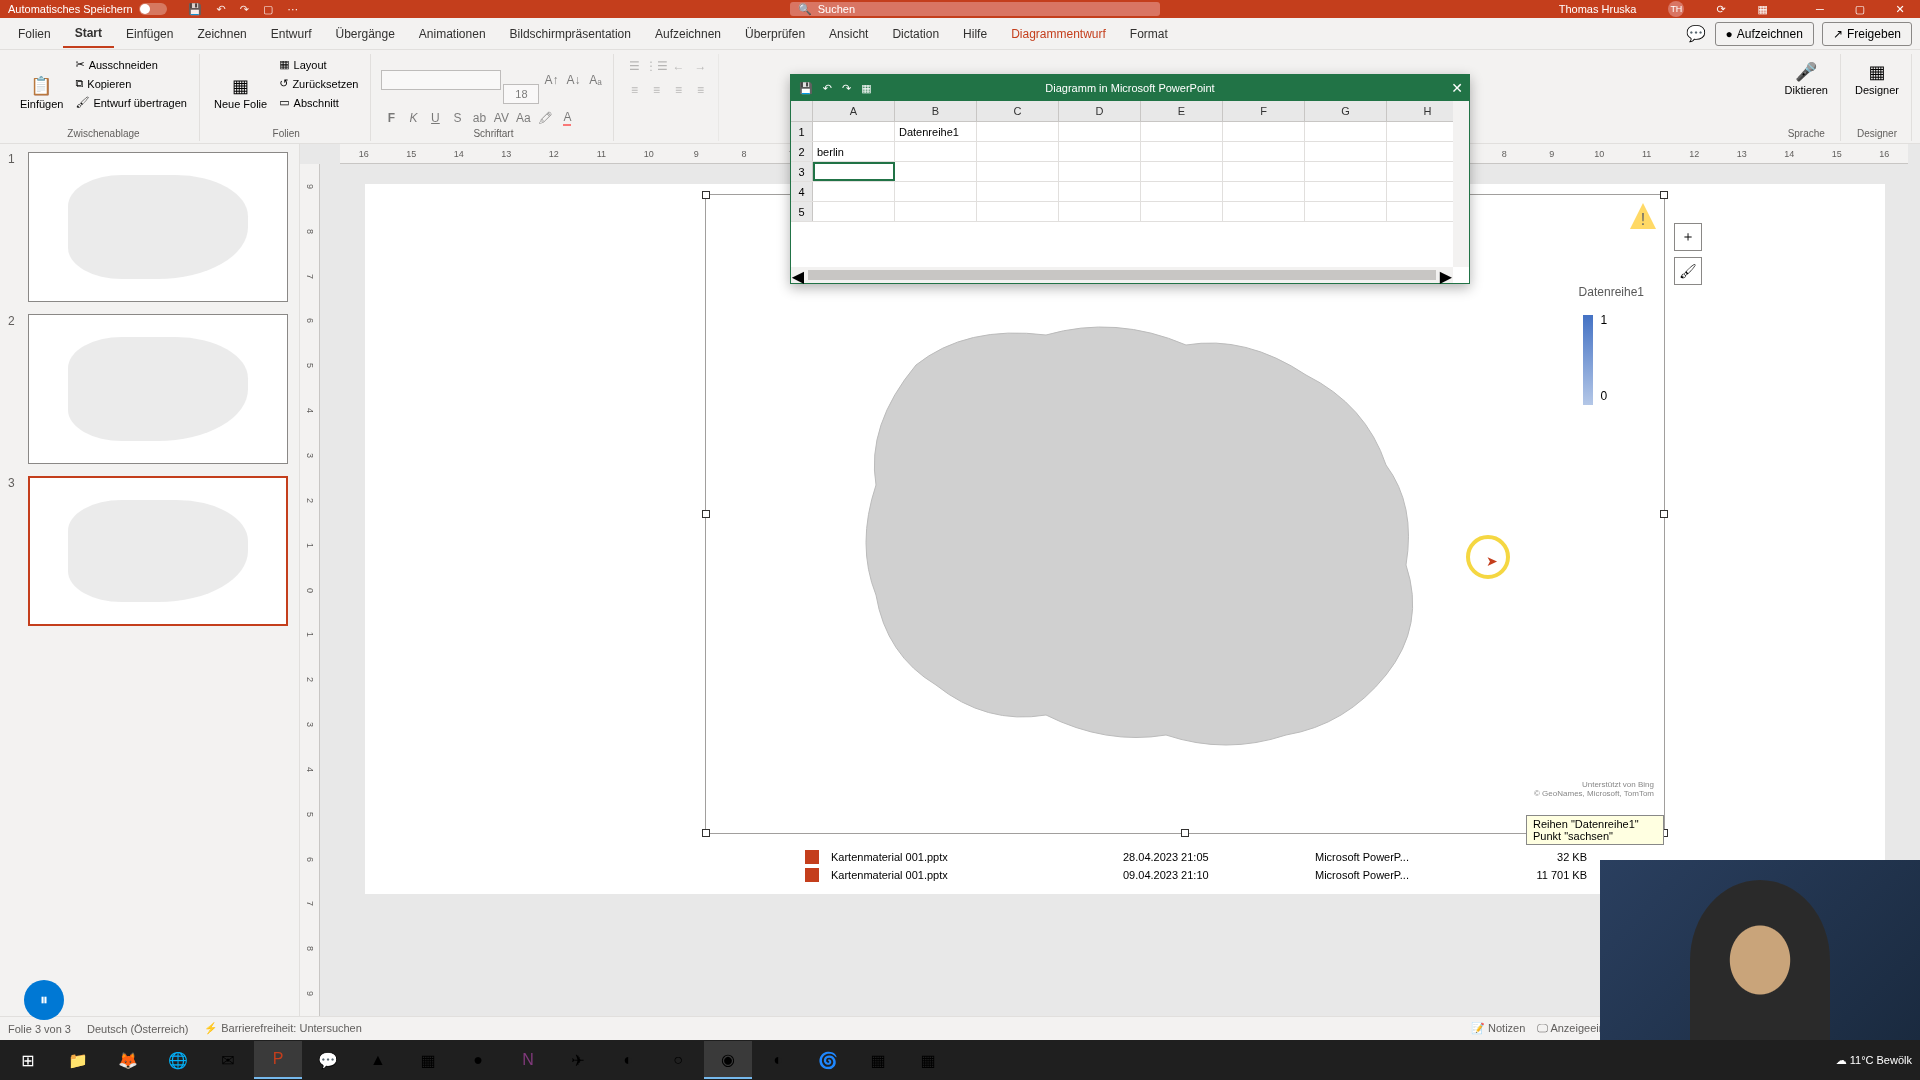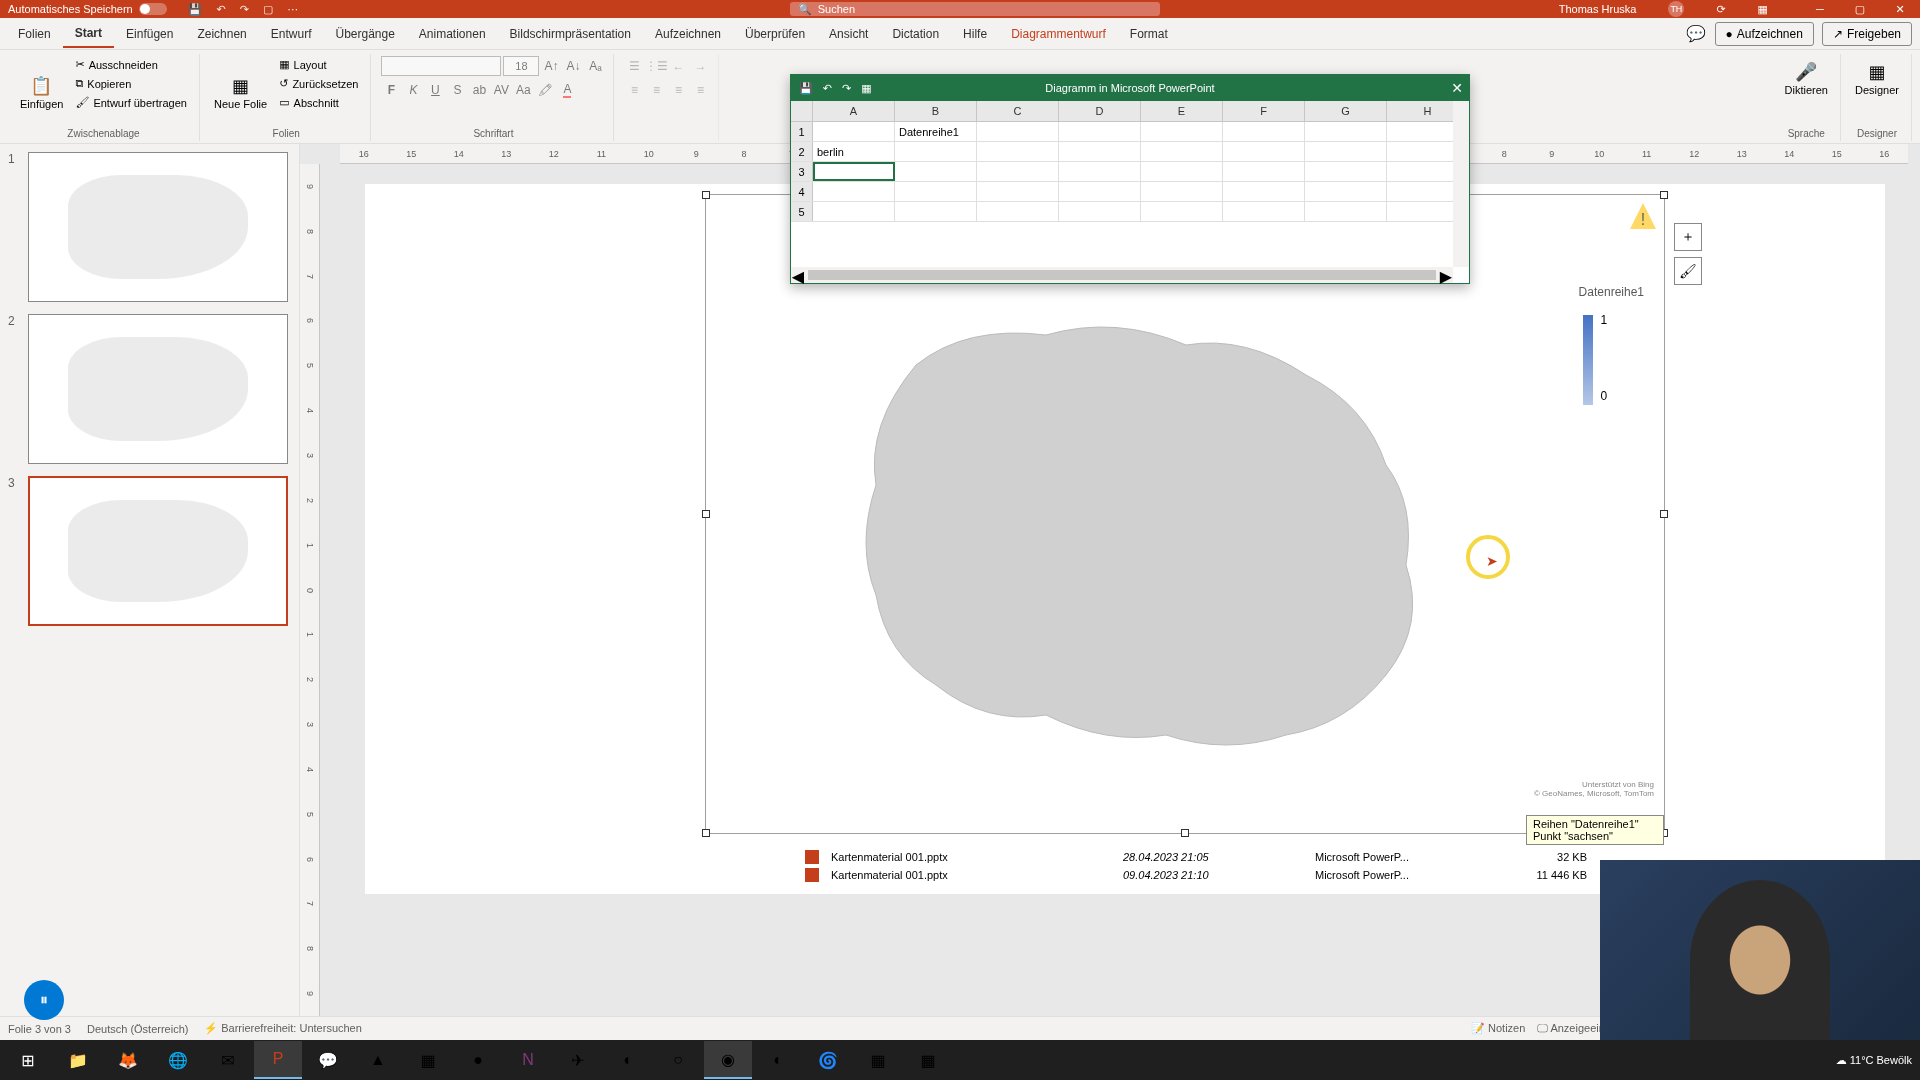--- a/index.html
+++ b/index.html
@@ -33,21 +33,21 @@
 .ribbon-group { border-right: 1px solid #e1dfdd; padding: 2px 8px; display: flex; flex-direction: column; justify-content: space-between; }
 .ribbon-group-label { font-size: 10px; color: #605e5c; text-align: center; margin-top: auto; }
 .ribbon-group-content { display: flex; gap: 4px; flex: 1; }
 .rg-btn { display: flex; flex-direction: column; align-items: center; justify-content: center; padding: 4px; font-size: 11px; cursor: pointer; min-width: 36px; }
 .rg-btn-icon { width: 24px; height: 24px; display: flex; align-items: center; justify-content: center; font-size: 18px; }
 .rg-small { display: flex; flex-direction: column; gap: 2px; font-size: 11px; }
 .rg-small-item { display: flex; align-items: center; gap: 4px; padding: 2px 4px; cursor: pointer; }
 .font-controls { display: flex; flex-direction: column; gap: 4px; opacity: 0.5; }
 .font-row { display: flex; gap: 2px; align-items: center; }
 .font-dropdown { width: 120px; height: 20px; border: 1px solid #8a8886; background: white; font-size: 11px; padding: 0 4px; }
-.font-size { width: 36px; height: 20px; border: 1px solid #8a8886; background: white; font-size: 11px; text-align: center; }
+.font-size { width: 36px; height: 20px; border: 1px solid #8a8886; background: white; font-size: 11px; text-align: center; margin-top: 28px; }
 .fmt-btn { width: 20px; height: 20px; display: flex; align-items: center; justify-content: center; font-size: 12px; cursor: pointer; }
 
 
 .main { display: flex; height: calc(1080px - 18px - 32px - 94px - 24px - 40px); position: relative; }
 
 
 .slide-panel { width: 300px; background: #f3f2f1; border-right: 1px solid #e1dfdd; padding: 8px; overflow-y: auto; }
 .slide-thumb-wrap { display: flex; gap: 6px; margin-bottom: 12px; }
 .slide-num { font-size: 12px; color: #605e5c; width: 14px; }
 .slide-thumb { width: 260px; height: 150px; background: white; border: 1px solid #8a8886; position: relative; }
@@ -107,21 +107,21 @@
 .excel-cell { width: 82px; border-right: 1px solid #e1dfdd; font-size: 11px; padding: 0 4px; display: flex; align-items: center; }
 .excel-cell.selected { border: 2px solid #217346; }
 .excel-scrollbar-v { position: absolute; right: 0; top: 26px; bottom: 16px; width: 16px; background: #f3f2f1; }
 .excel-scrollbar-h { position: absolute; bottom: 0; left: 0; right: 16px; height: 16px; background: #f3f2f1; display: flex; }
 
 
 .file-list { position: absolute; bottom: 10px; left: 440px; right: 40px; }
 .file-row { display: flex; align-items: center; gap: 12px; padding: 2px 0; font-size: 11px; }
 .file-icon { width: 14px; height: 14px; background: #c43e1c; }
 .file-name { width: 280px; }
-.file-date { width: 180px; font-style: italic; }
+.file-date { width: 180px; }
 .file-type { width: 180px; }
 .file-size { width: 80px; text-align: right; }
 
 
 .statusbar { height: 24px; background: #f3f2f1; border-top: 1px solid #e1dfdd; display: flex; align-items: center; padding: 0 8px; font-size: 11px; color: #605e5c; gap: 16px; position: relative; }
 .statusbar-right { position: absolute; right: 8px; display: flex; align-items: center; gap: 12px; }
 .zoom-slider { width: 100px; height: 4px; background: #c8c6c4; position: relative; }
 .zoom-slider::after { content: ''; position: absolute; left: 40%; top: -3px; width: 10px; height: 10px; background: #605e5c; border-radius: 50%; }
 
 
@@ -422,21 +422,21 @@
           <div class="file-name">Kartenmaterial 001.pptx</div>
           <div class="file-date">28.04.2023 21:05</div>
           <div class="file-type">Microsoft PowerP...</div>
           <div class="file-size">32 KB</div>
         </div>
         <div class="file-row">
           <div class="file-icon"></div>
           <div class="file-name">Kartenmaterial 001.pptx</div>
           <div class="file-date">09.04.2023 21:10</div>
           <div class="file-type">Microsoft PowerP...</div>
-          <div class="file-size">11 446 KB</div>
+          <div class="file-size">11 701 KB</div>
         </div>
       </div>
     </div>
   </div>
 </div>
 
 <div class="excel-embed">
   <div class="excel-titlebar">
     <div class="excel-tb-icons">
       <span>💾</span>

